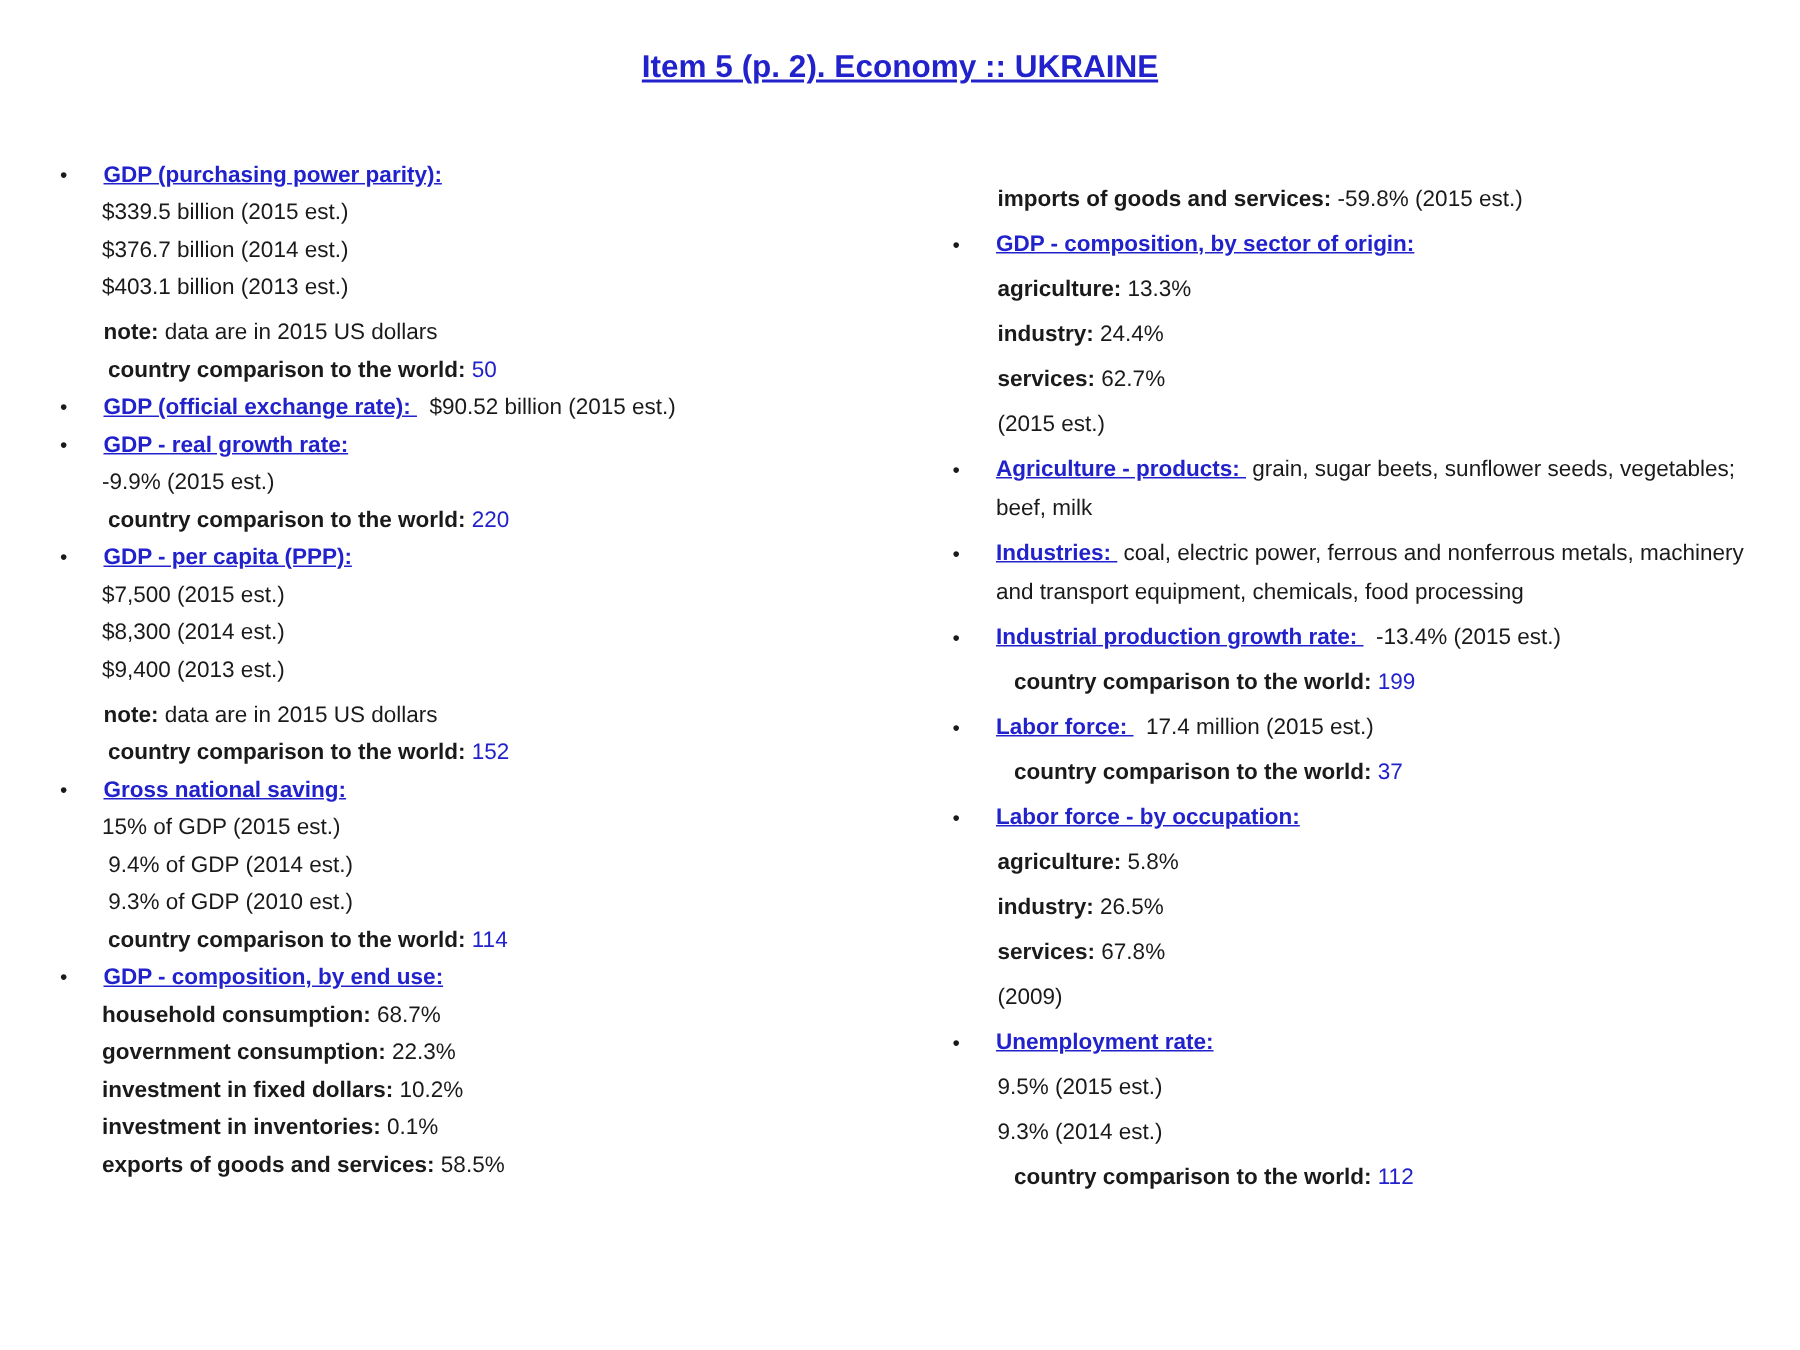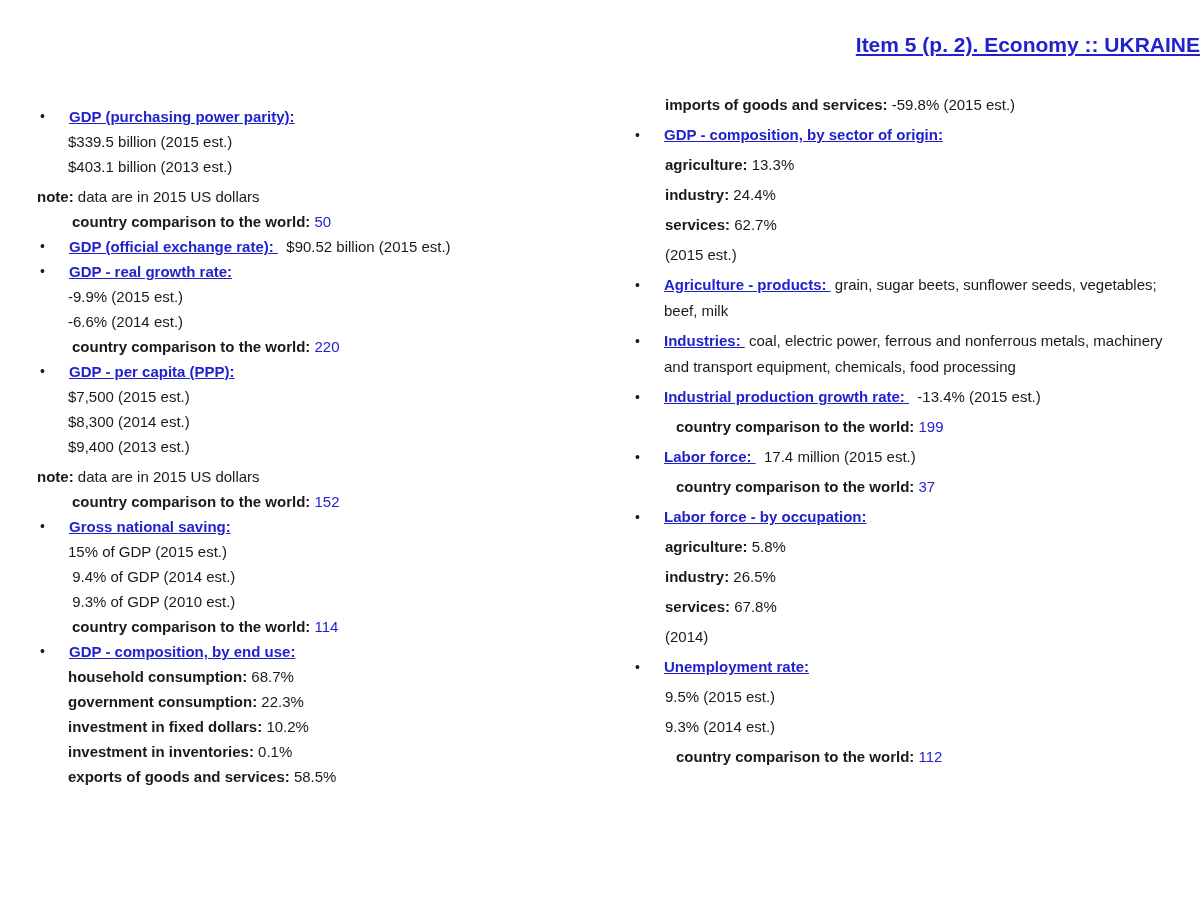--- a/index.html
+++ b/index.html
@@ -14,52 +14,52 @@
     background: var(--bg, #ffffff);
     font-family: "Liberation Sans", sans-serif;
     color: var(--text, #1a1a1a);
     overflow: hidden;
   }
   .title {
     position: absolute;
     top: 33px;
     left: 0;
     width: 100%;
-    text-align: right;
+    text-align: center;
     font-size: 21px;
     font-weight: bold;
   }
   .title .title-text {
     color: var(--accent, #2222CC);
     text-decoration: underline;
   }
   .col {
     position: absolute;
     font-size: 15px;
   }
   #leftcol  { left: 35px;  top: 104px; width: 565px; }
-  #rightcol { left: 630px; top: 92px; width: 540px; }
+  #rightcol { left: 630px; top: 120px; width: 540px; }
 
   .blk { position: relative; white-space: pre-wrap; }
   #leftcol  .blk { line-height: 25px; }
   #rightcol .blk { line-height: 26px; margin-bottom: 4px; }
 
   .blk.bullet-item { padding-left: 34px; }
   .blk .bullet {
     position: absolute;
     left: 5px;
     top: 0;
     font-size: 14px;
   }
   .blk.value-line, .blk.labeled-value-line { padding-left: 33px; }
   #rightcol .blk.value-line, #rightcol .blk.labeled-value-line { padding-left: 35px; }
   .blk.country-comparison-line { padding-left: 37px; }
   #rightcol .blk.country-comparison-line { padding-left: 46px; }
   .blk.note-line { padding-left: 2px; }
-  #leftcol .blk.note-line { margin-top: 5px; }
+  #leftcol .blk.note-line { margin-top: 5px; margin-left: 32px; }
 
   .lbl { font-weight: bold; }
   .link {
     color: var(--accent, #2222CC);
     font-weight: bold;
     text-decoration: underline;
     cursor: pointer;
   }
   .numlink {
     color: var(--accent, #2222CC);
@@ -69,27 +69,27 @@
 </head>
 <body>
 
 <div class="page">
   <div class="title">
     <span class="title-text">Item 5 (p. 2). Economy :: UKRAINE</span>
   </div>
   <div class="col" id="leftcol">
       <div class="blk bullet-item"><span class="bullet">•</span><span class="link">GDP (purchasing power parity):</span></div>
       <div class="blk value-line"><span>$339.5 billion (2015 est.)</span></div>
+      <div class="blk value-line"><span>$376.7 billion (2014 est.)</span></div>
       <div class="blk value-line"><span>$403.1 billion (2013 est.)</span></div>
       <div class="blk note-line"><span class="lbl">note:</span><span> data are in 2015 US dollars</span></div>
       <div class="blk country-comparison-line"><span class="lbl">country comparison to the world: </span><span class="numlink">50</span></div>
       <div class="blk bullet-item"><span class="bullet">•</span><span class="link">GDP (official exchange rate): </span><span>  $90.52 billion (2015 est.)</span></div>
       <div class="blk bullet-item"><span class="bullet">•</span><span class="link">GDP - real growth rate:</span></div>
       <div class="blk value-line"><span>-9.9% (2015 est.)</span></div>
-      <div class="blk value-line"><span>-6.6% (2014 est.)</span></div>
       <div class="blk country-comparison-line"><span class="lbl">country comparison to the world: </span><span class="numlink">220</span></div>
       <div class="blk bullet-item"><span class="bullet">•</span><span class="link">GDP - per capita (PPP):</span></div>
       <div class="blk value-line"><span>$7,500 (2015 est.)</span></div>
       <div class="blk value-line"><span>$8,300 (2014 est.)</span></div>
       <div class="blk value-line"><span>$9,400 (2013 est.)</span></div>
       <div class="blk note-line"><span class="lbl">note:</span><span> data are in 2015 US dollars</span></div>
       <div class="blk country-comparison-line"><span class="lbl">country comparison to the world: </span><span class="numlink">152</span></div>
       <div class="blk bullet-item"><span class="bullet">•</span><span class="link">Gross national saving:</span></div>
       <div class="blk value-line"><span>15% of GDP (2015 est.)</span></div>
       <div class="blk value-line"><span> 9.4% of GDP (2014 est.)</span></div>
@@ -112,19 +112,19 @@
       <div class="blk bullet-item"><span class="bullet">•</span><span class="link">Agriculture - products: </span><span> grain, sugar beets, sunflower seeds, vegetables; beef, milk</span></div>
       <div class="blk bullet-item"><span class="bullet">•</span><span class="link">Industries: </span><span> coal, electric power, ferrous and nonferrous metals, machinery and transport equipment, chemicals, food processing</span></div>
       <div class="blk bullet-item"><span class="bullet">•</span><span class="link">Industrial production growth rate: </span><span>  -13.4% (2015 est.)</span></div>
       <div class="blk country-comparison-line"><span class="lbl">country comparison to the world: </span><span class="numlink">199</span></div>
       <div class="blk bullet-item"><span class="bullet">•</span><span class="link">Labor force: </span><span>  17.4 million (2015 est.)</span></div>
       <div class="blk country-comparison-line"><span class="lbl">country comparison to the world: </span><span class="numlink">37</span></div>
       <div class="blk bullet-item"><span class="bullet">•</span><span class="link">Labor force - by occupation:</span></div>
       <div class="blk labeled-value-line"><span class="lbl">agriculture:</span><span> 5.8%</span></div>
       <div class="blk labeled-value-line"><span class="lbl">industry:</span><span> 26.5%</span></div>
       <div class="blk labeled-value-line"><span class="lbl">services:</span><span> 67.8%</span></div>
-      <div class="blk value-line"><span>(2014)</span></div>
+      <div class="blk value-line"><span>(2009)</span></div>
       <div class="blk bullet-item"><span class="bullet">•</span><span class="link">Unemployment rate:</span></div>
       <div class="blk value-line"><span>9.5% (2015 est.)</span></div>
       <div class="blk value-line"><span>9.3% (2014 est.)</span></div>
       <div class="blk country-comparison-line"><span class="lbl">country comparison to the world: </span><span class="numlink">112</span></div>
     </div>
 </div>
 
 </body></html>

